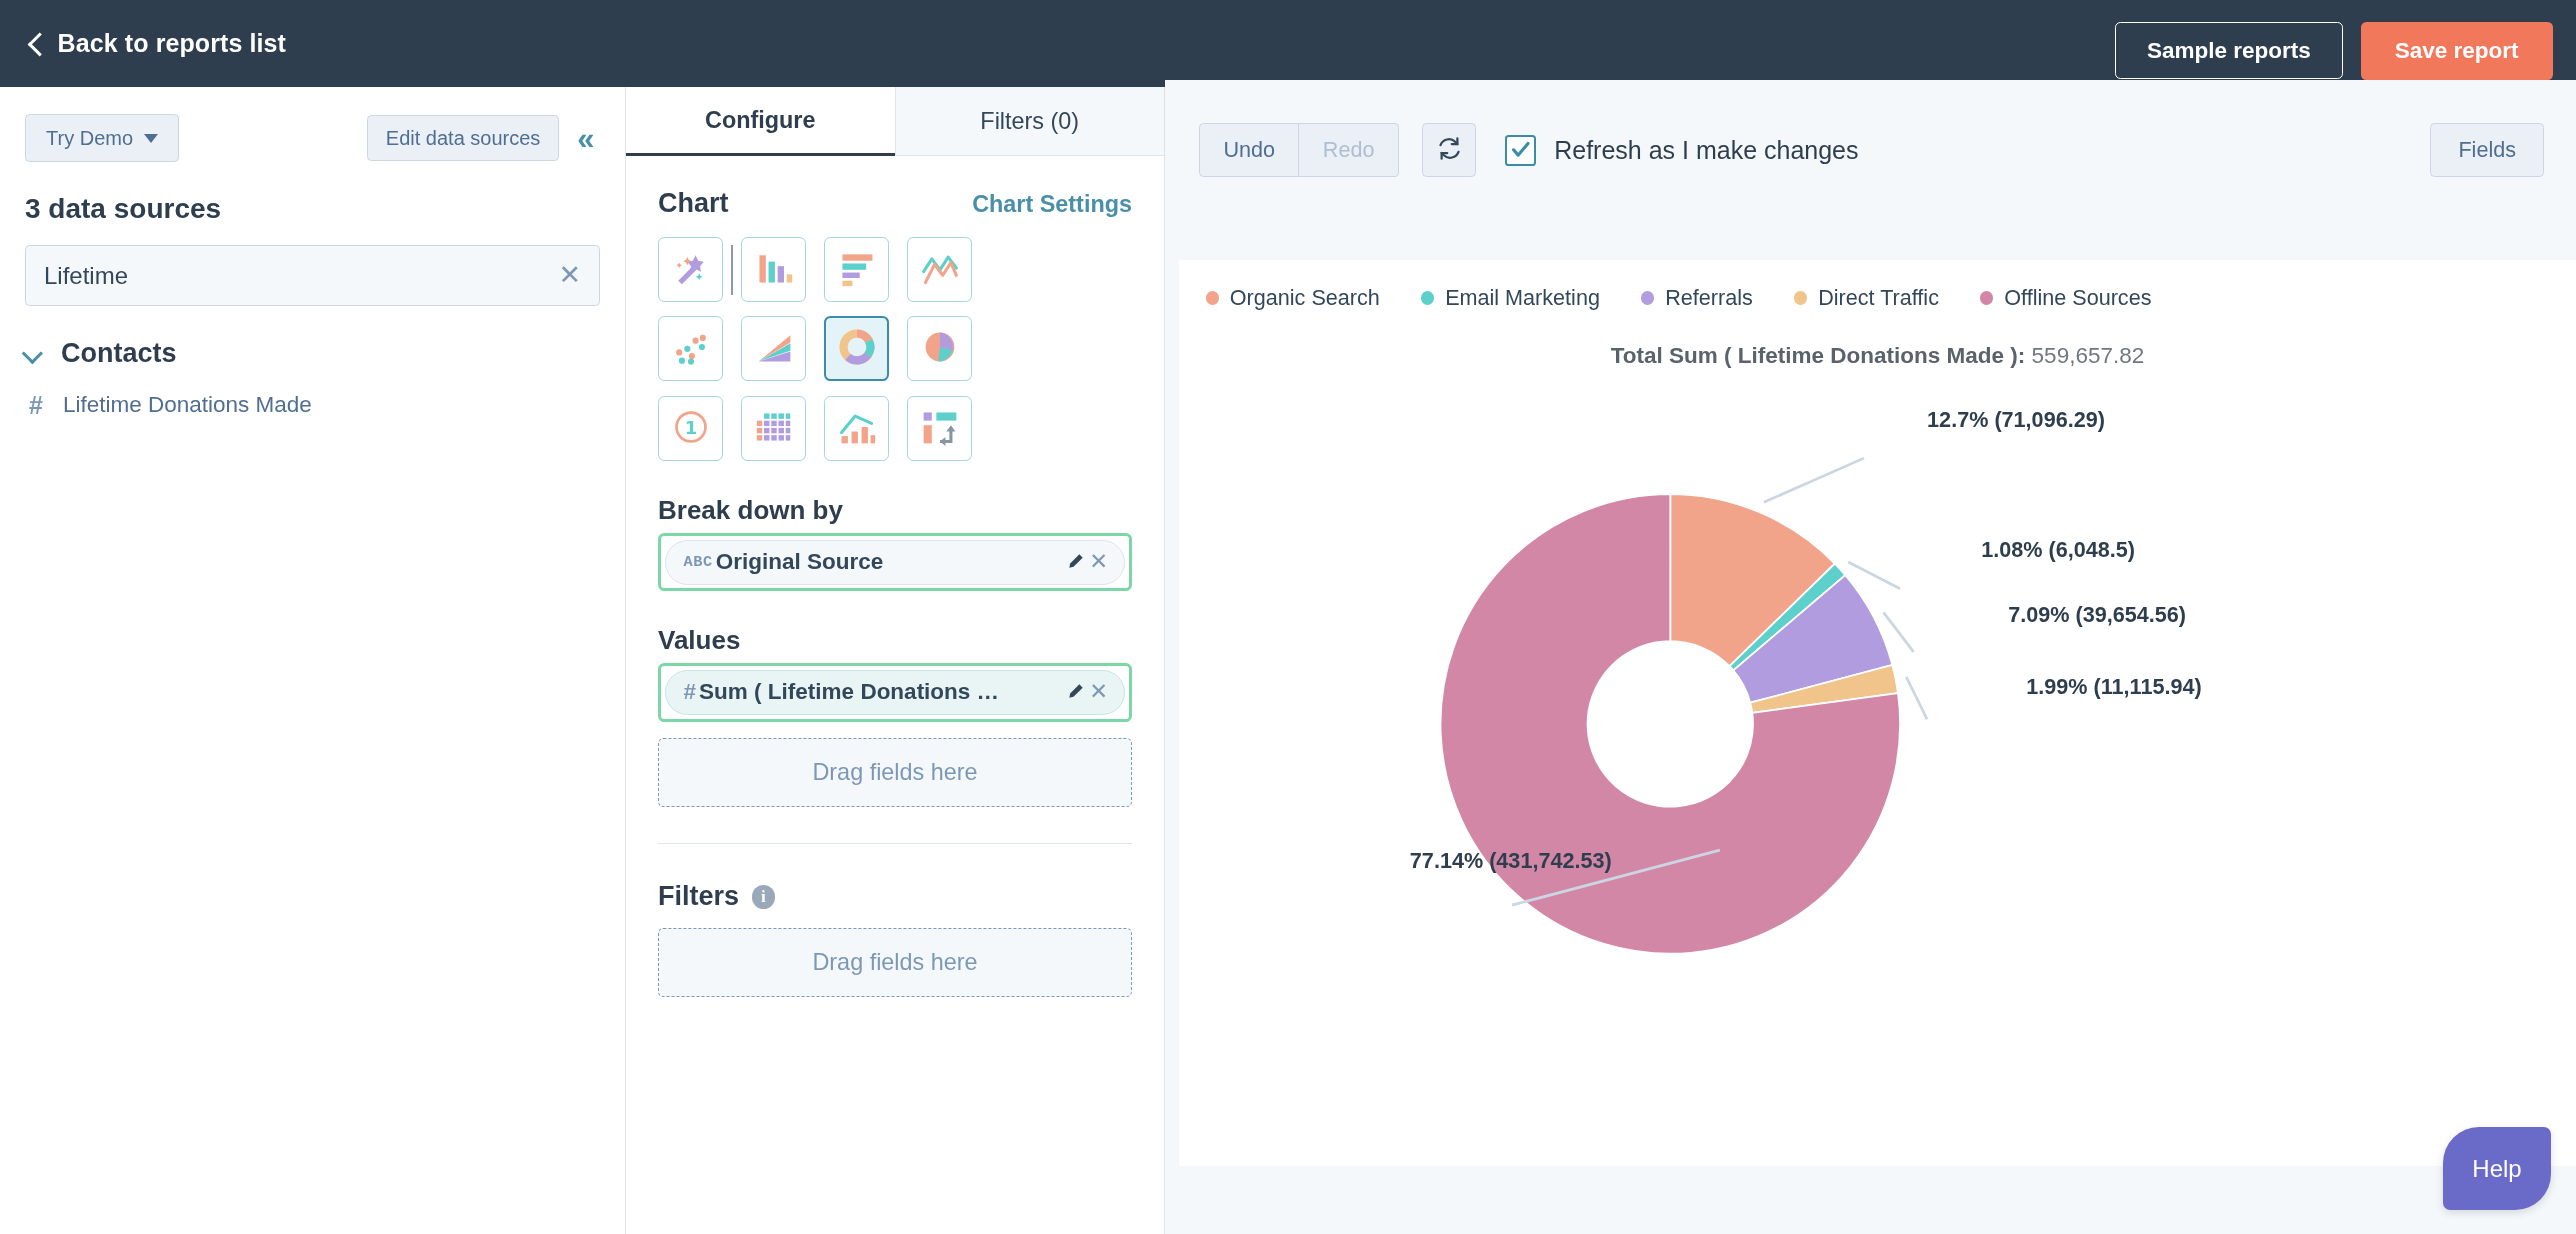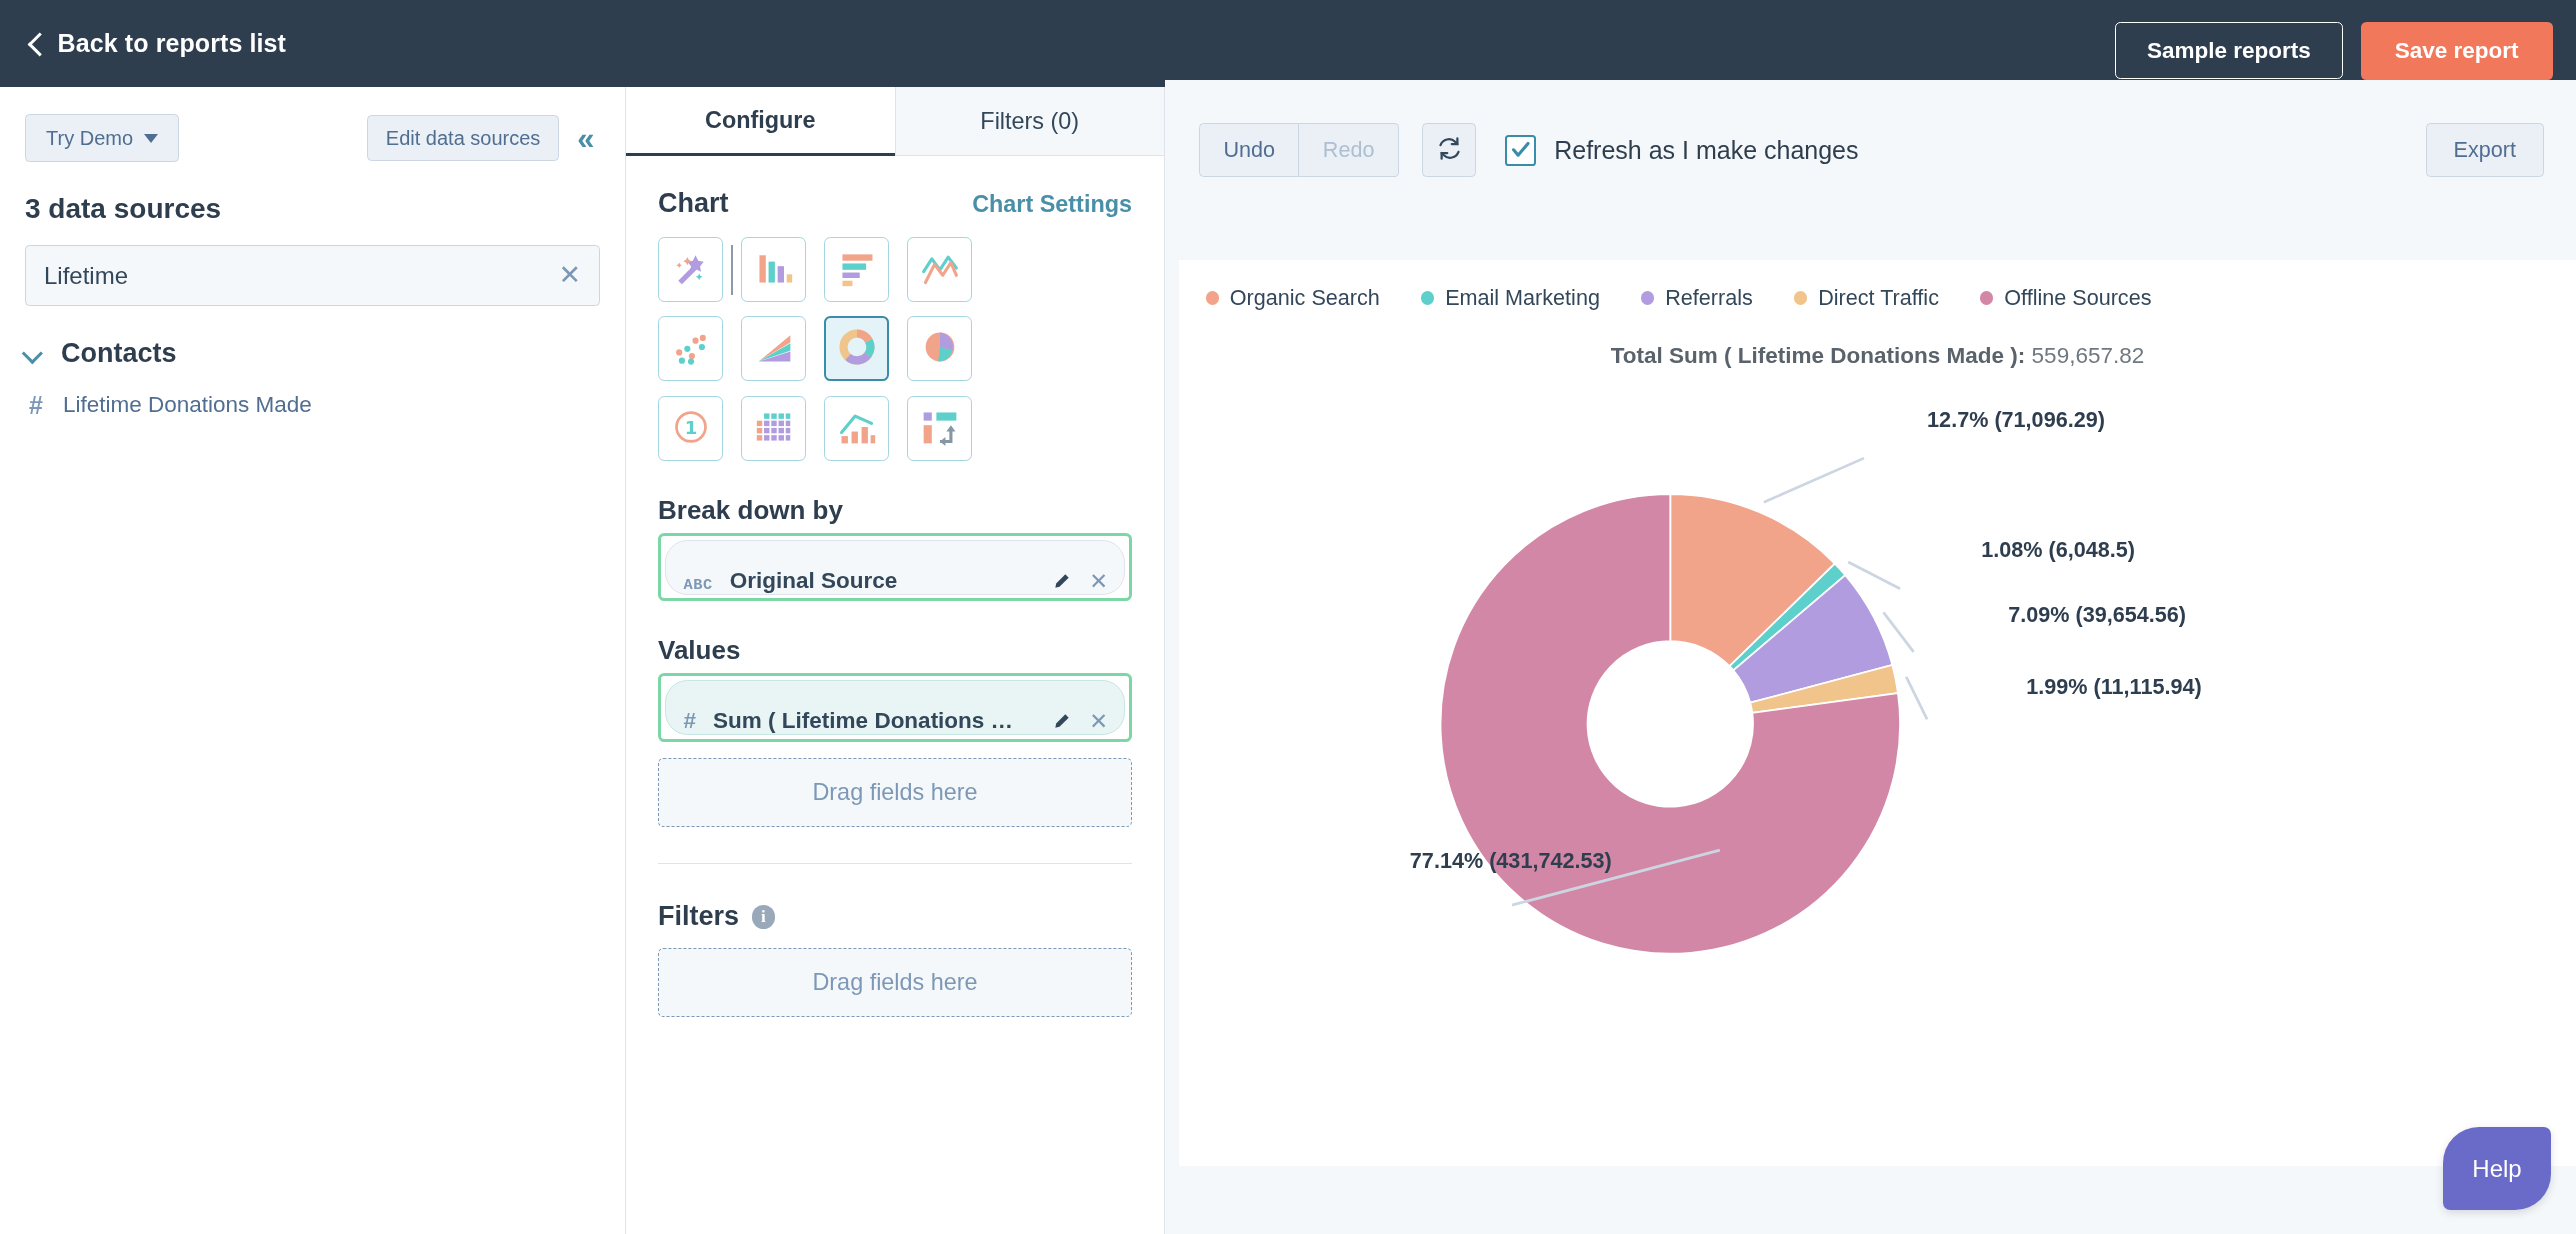--- a/index.html
+++ b/index.html
@@ -202,23 +202,23 @@
   }
   .sub-title {
     font-size: 26px; font-weight: bold; color: #2e3e4e;
     margin-top: 34px;
   }
   .drop-highlight {
     border: 3.6px solid #7cd6a5; border-radius: 6.3px;
     padding: 3.6px; margin-top: 7.2px;
   }
   .chip {
-    height: 55px; border-radius: 22.5px;
-    display: flex; align-items: flex-end;
-    padding: 0 12.6px 0 18px; gap: 17px;
+    height: 45px; border-radius: 22.5px;
+    display: flex; align-items: center;
+    padding: 0 12.6px 0 18px; gap: 3px;
   }
   .chip.text-chip { background: #f5f8fa; border: 0.9px solid #dfe3eb; }
   .chip.num-chip { background: #e8f5f4; border: 0.9px solid #c6e6e3; }
   .chip-icon-abc {
     font-size: 15.3px; font-weight: bold; color: #7c98b6;
     letter-spacing: 0.5px; font-family: "Liberation Mono", monospace;
   }
   .chip-icon-hash { font-size: 22.5px; font-weight: bold; color: #7c98b6; }
   .chip-label {
     flex: 1; font-size: 22.5px; font-weight: bold; color: #33475b;
@@ -588,21 +588,21 @@
       </span>
     </div>
     <div class="refresh-check">
       <span class="checkbox">
         <svg width="21.6" height="21.6" viewBox="0 0 24 24" fill="none" stroke="#3a8da8" stroke-width="3.5" stroke-linecap="round" stroke-linejoin="round">
           <polyline points="4,12 9,18 20,5"></polyline>
         </svg>
       </span>
       <span class="check-label">Refresh as I make changes</span>
     </div>
-    <button class="btn-export">Export</button>
+    <button class="btn-export">Fields</button>
   </div>
 
   <div class="chart-card">
     <div class="legend">
       <div class="legend-item">
         <span class="legend-dot" style="background:#f2a48a"></span>
         <span class="legend-text">Organic Search</span>
       </div>
       <div class="legend-item">
         <span class="legend-dot" style="background:#5ed0cb"></span>

